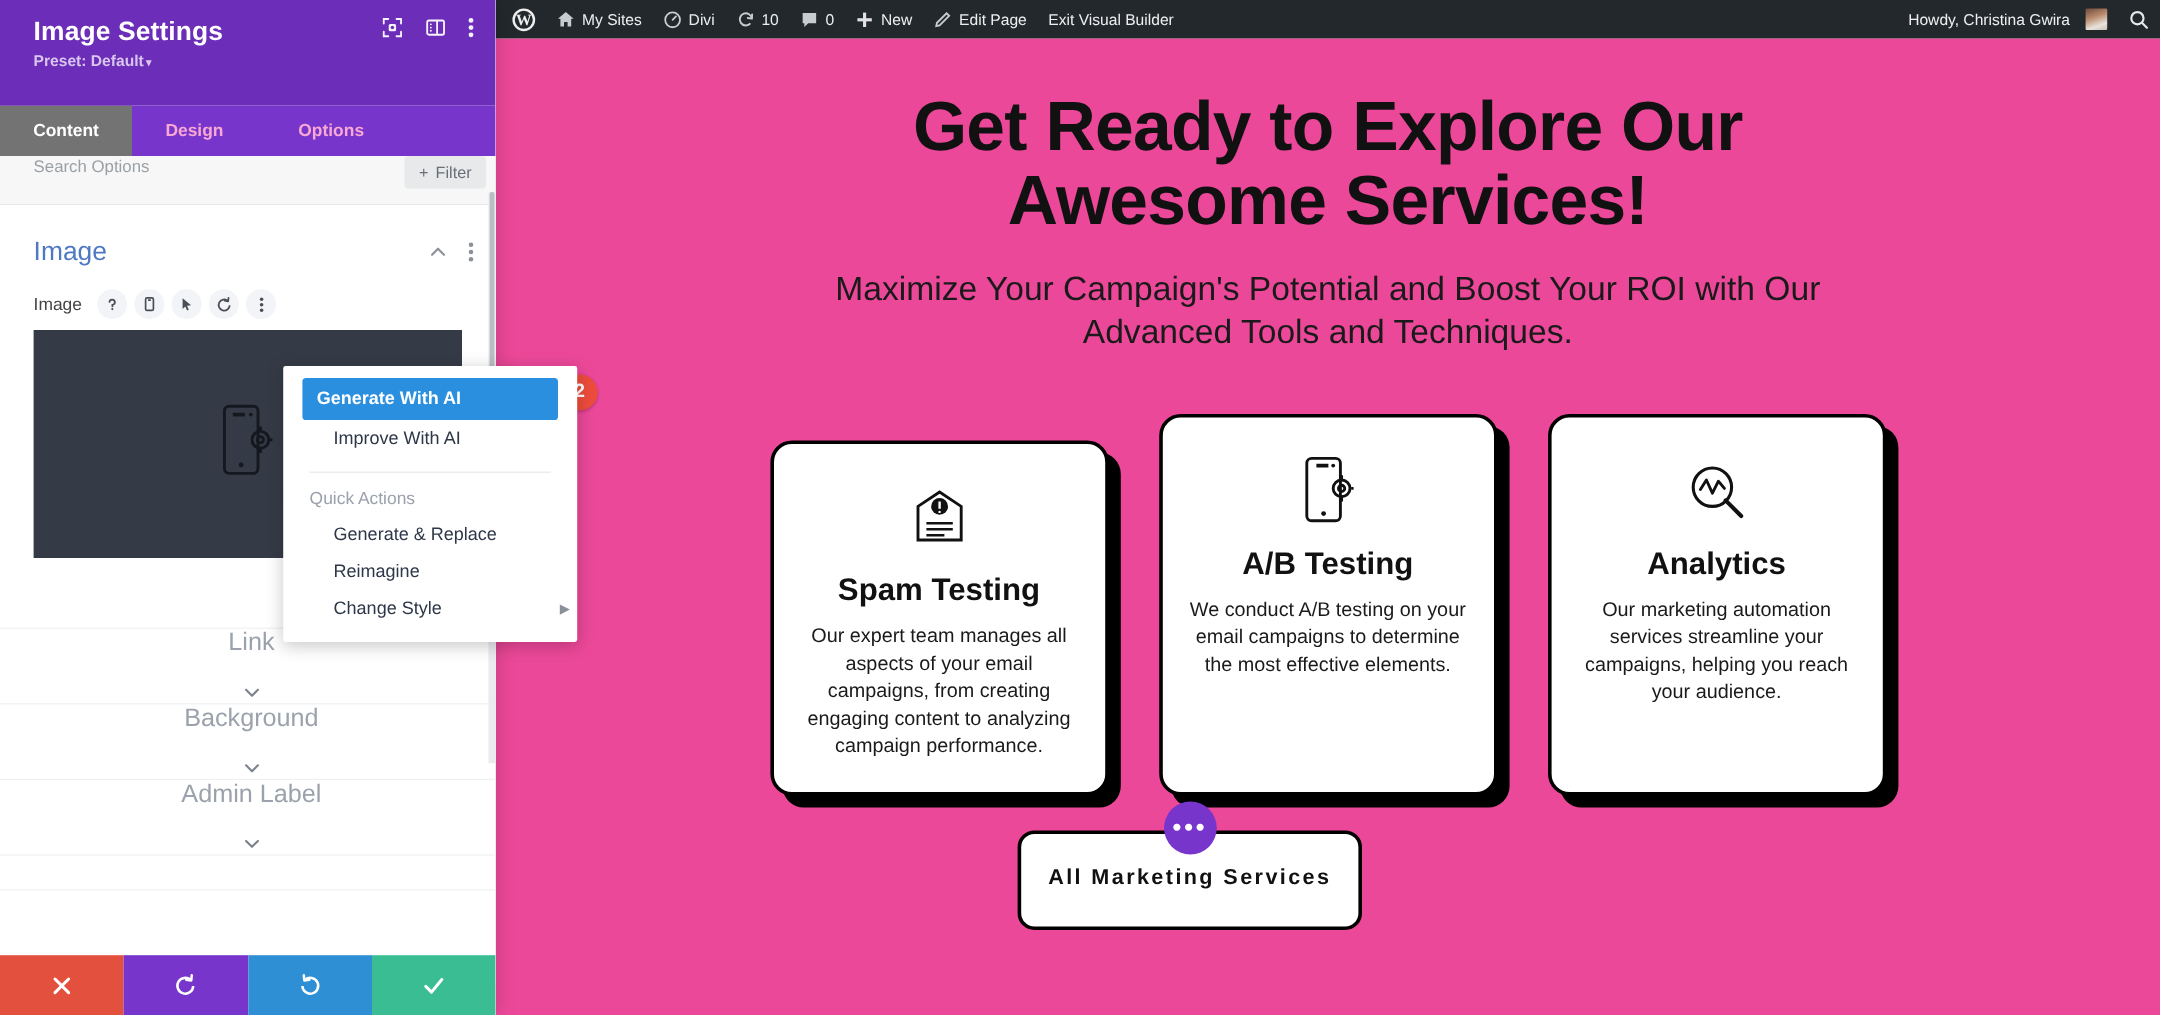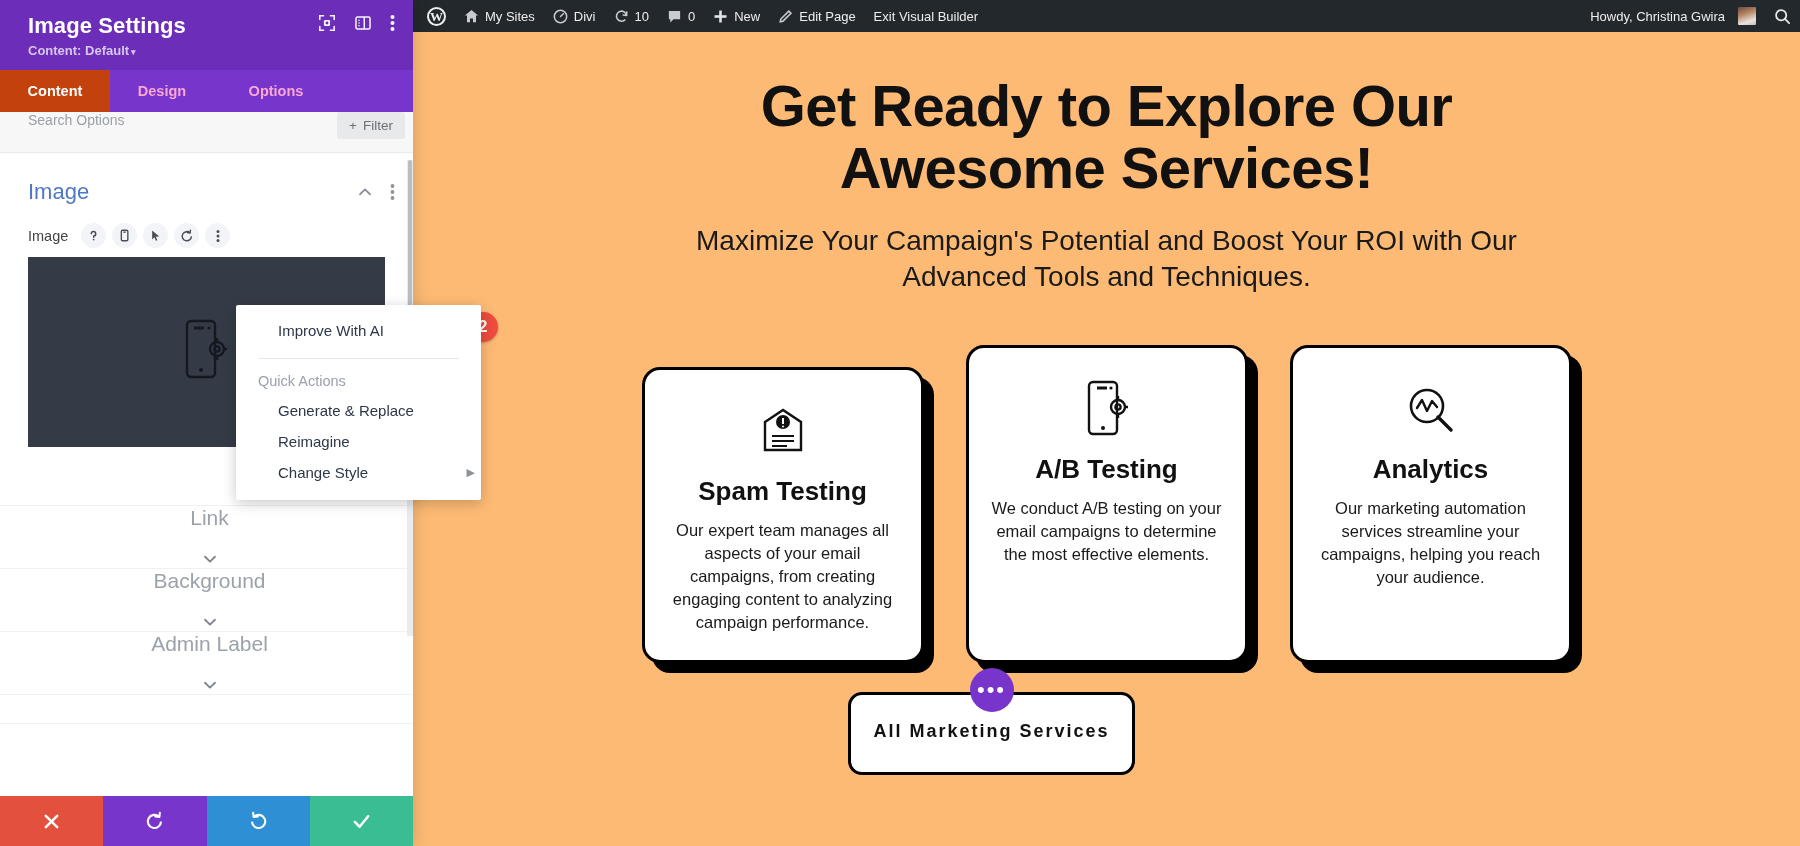--- a/index.html
+++ b/index.html
@@ -39,21 +39,21 @@
   .wp-ico { display: inline-flex; align-items: center; }
 
   
   .panel {
     position: absolute; left: 0; top: 0; width: 413px; height: 846px;
     background: #ffffff;
     box-shadow: 0 0 16px rgba(0,0,0,.18);
     overflow: hidden;
   }
   .panel-header {
-    background: #6c2eb9; height: 70px; padding: 12px 18px 0 28px;
+    background: #6c2eb9; height: 88px; padding: 12px 18px 0 28px;
     position: relative;
   }
   .panel-title {
     color: #ffffff; font-size: 22px; font-weight: bold; line-height: 28px;
     letter-spacing: .1px;
   }
   .panel-preset {
     color: #d8c6ee; font-size: 13px; margin-top: 3px; font-weight: bold;
   }
   .panel-preset .caret { font-size: 9px; margin-left: 2px; }
@@ -66,21 +66,21 @@
   .tabs {
     display: flex; height: 42px; background: #7735cc;
   }
   .tab {
     height: 42px; display: flex; align-items: center; justify-content: center;
     color: #f9a8d4; font-size: 14.5px; font-weight: bold; cursor: pointer;
   }
   .tab.t0 { width: 110px; }
   .tab.t1 { width: 104px; }
   .tab.t2 { width: 124px; }
-  .tab.active { background: #c2410c; color: #ffffff; }
+  .tab.active { background: #737373; color: #ffffff; }
 
   .searchbar {
     height: 41px; background: #f7f7f7; border-bottom: 1px solid #eaeaea;
     display: flex; align-items: flex-start; padding: 0 8px 0 28px;
   }
   .search-input {
     flex: 1; border: 0; background: transparent; outline: none;
     font-size: 14px; color: #555; font-family: "Liberation Sans", sans-serif;
   }
   .search-input::placeholder { color: #9aa0a6; }
@@ -178,21 +178,21 @@
   }
   .ai-menu-sep { height: 1px; background: #e6e8ea; margin: 12px 22px 6px; }
   .ai-menu-label {
     padding: 8px 22px 6px; font-size: 14.5px; color: #9aa1ab;
   }
   .ai-menu-item .arrow { margin-left: auto; color: #8a9199; font-size: 11px; }
 
   
   .canvas {
     position: absolute; left: 413px; top: 32px; width: 1387px; height: 814px;
-    background: #fdba74; overflow: hidden;
+    background: #ec4899; overflow: hidden;
   }
   .hero-h1 {
     text-align: center; font-size: 58px; line-height: 62px; font-weight: bold;
     color: #111111; letter-spacing: -.6px; margin: 43px auto 0; max-width: 820px;
   }
   .hero-sub {
     text-align: center; font-size: 28px; line-height: 36px; color: #1a1a1a;
     max-width: 830px; margin: 24px auto 0;
   }
   .cards {
@@ -366,21 +366,21 @@
         </span>
       </div>
     </div>
   </div>
 
   <div class="panel">
 
     <div class="panel-header">
       <div class="panel-title">Image Settings</div>
       <div class="panel-preset">
-        <span>Content: Default</span><span class="caret">▾</span>
+        <span>Preset: Default</span><span class="caret">▾</span>
       </div>
       <div class="panel-header-icons">
         <span class="hdr-ico">
           <svg width="18" height="18" viewBox="0 0 20 20" fill="none" stroke="#fff" stroke-width="1.7">
             <path d="M2 6.2 V2 H6.2" stroke-linecap="round"></path>
               <path d="M13.8 2 H18 V6.2" stroke-linecap="round"></path>
             <path d="M18 13.8 V18 H13.8" stroke-linecap="round"></path>
               <path d="M6.2 18 H2 V13.8" stroke-linecap="round"></path>
             <rect x="6.6" y="6.6" width="6.8" height="6.8" rx="1.4" fill="#fff" stroke="none"></rect>
             <circle cx="10" cy="10" r="1.6" fill="#6c2eb9" stroke="none"></circle>
@@ -577,20 +577,21 @@
       </div>
       <div class="fbtn green">
         <svg width="21" height="21" viewBox="0 0 22 22" fill="none" stroke="#fff" stroke-width="2.6" stroke-linecap="round" stroke-linejoin="round">
           <path d="M4 11.5 L9 16.5 L18 5.5"></path>
         </svg>
       </div>
     </div>
   </div>
 
   <div class="ai-menu">
+    <div class="ai-menu-item highlight">Generate With AI</div>
     <div class="ai-menu-item">Improve With AI</div>
     <div class="ai-menu-sep"></div>
     <div class="ai-menu-label">Quick Actions</div>
     <div class="ai-menu-item">Generate &amp; Replace</div>
     <div class="ai-menu-item">Reimagine</div>
     <div class="ai-menu-item">
       <span>Change Style</span>
       <span class="arrow">▶</span>
     </div>
   </div>

